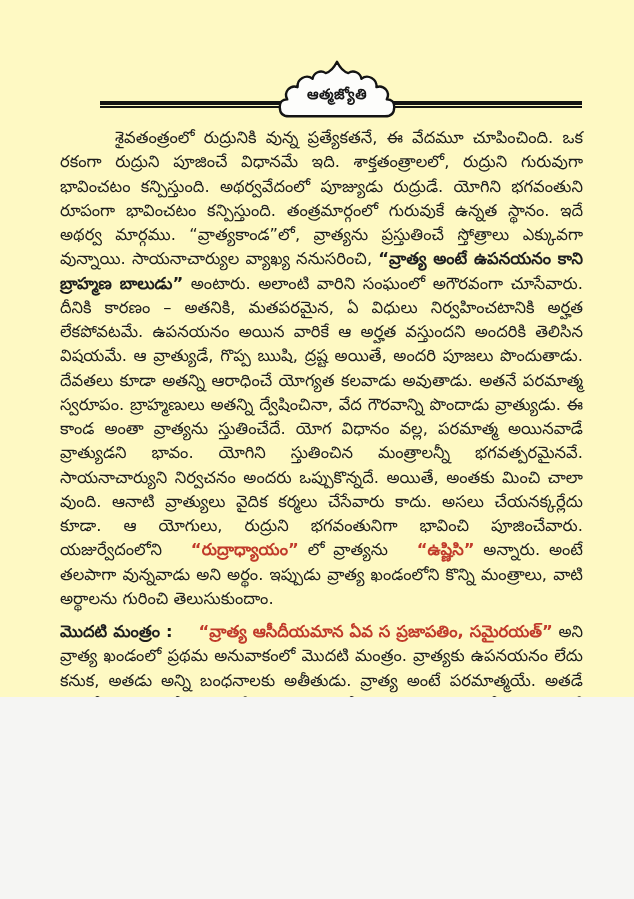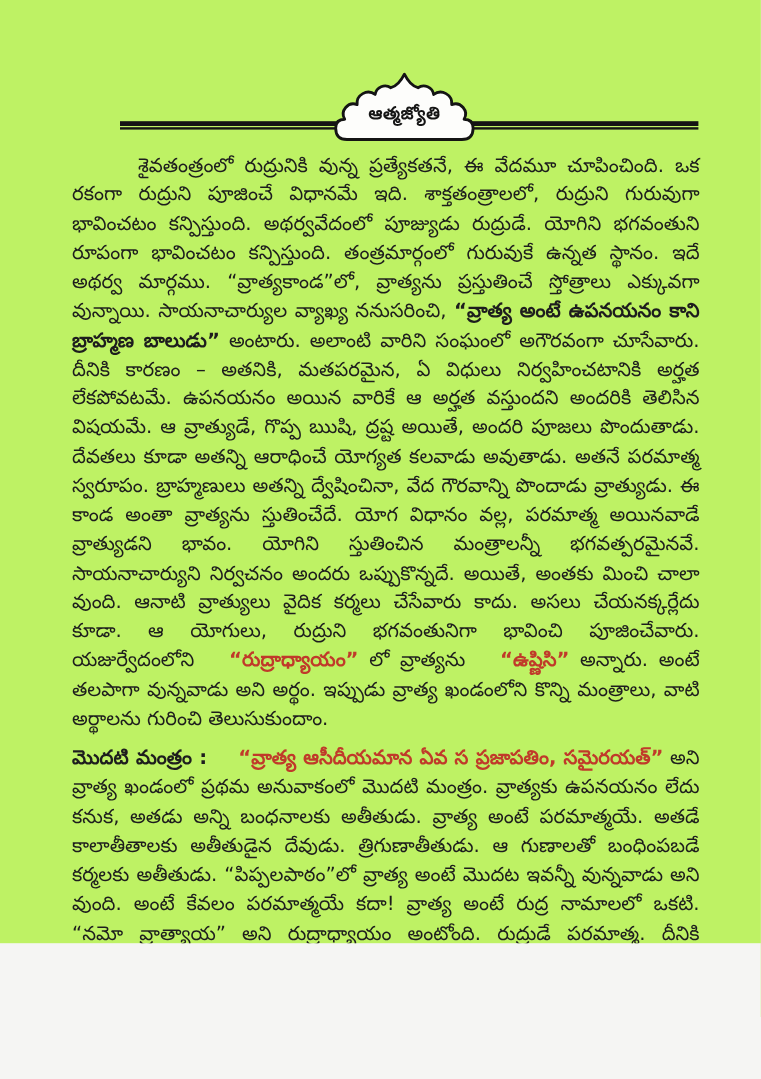--- a/index.html
+++ b/index.html
@@ -2,22 +2,22 @@
 <html style="--accent: #c03a2a;"><head>
 <meta charset="utf-8">
 <style>
   html,body{margin:0;padding:0;}
   body{
     width:634px;height:899px;
     background:#f5f5f3;
     font-family:"DejaVu Sans","Liberation Sans",sans-serif;
   }
   .page{
-    position:relative;width:634px;height:786px;
-    background:#bef264;overflow:hidden;color:#1d1d1d;
+    position:relative;width:634px;height:697px;
+    background:#fef9c3;overflow:hidden;color:#1d1d1d;
   }
   
   .header-rule{
     position:absolute;left:100px;right:52px;top:101px;height:7px;
     border-top:4px solid #141414;border-bottom:2px solid #141414;
     box-sizing:border-box;
   }
   .ornament{
     position:absolute;left:276px;top:60px;width:122px;height:60px;
   }

